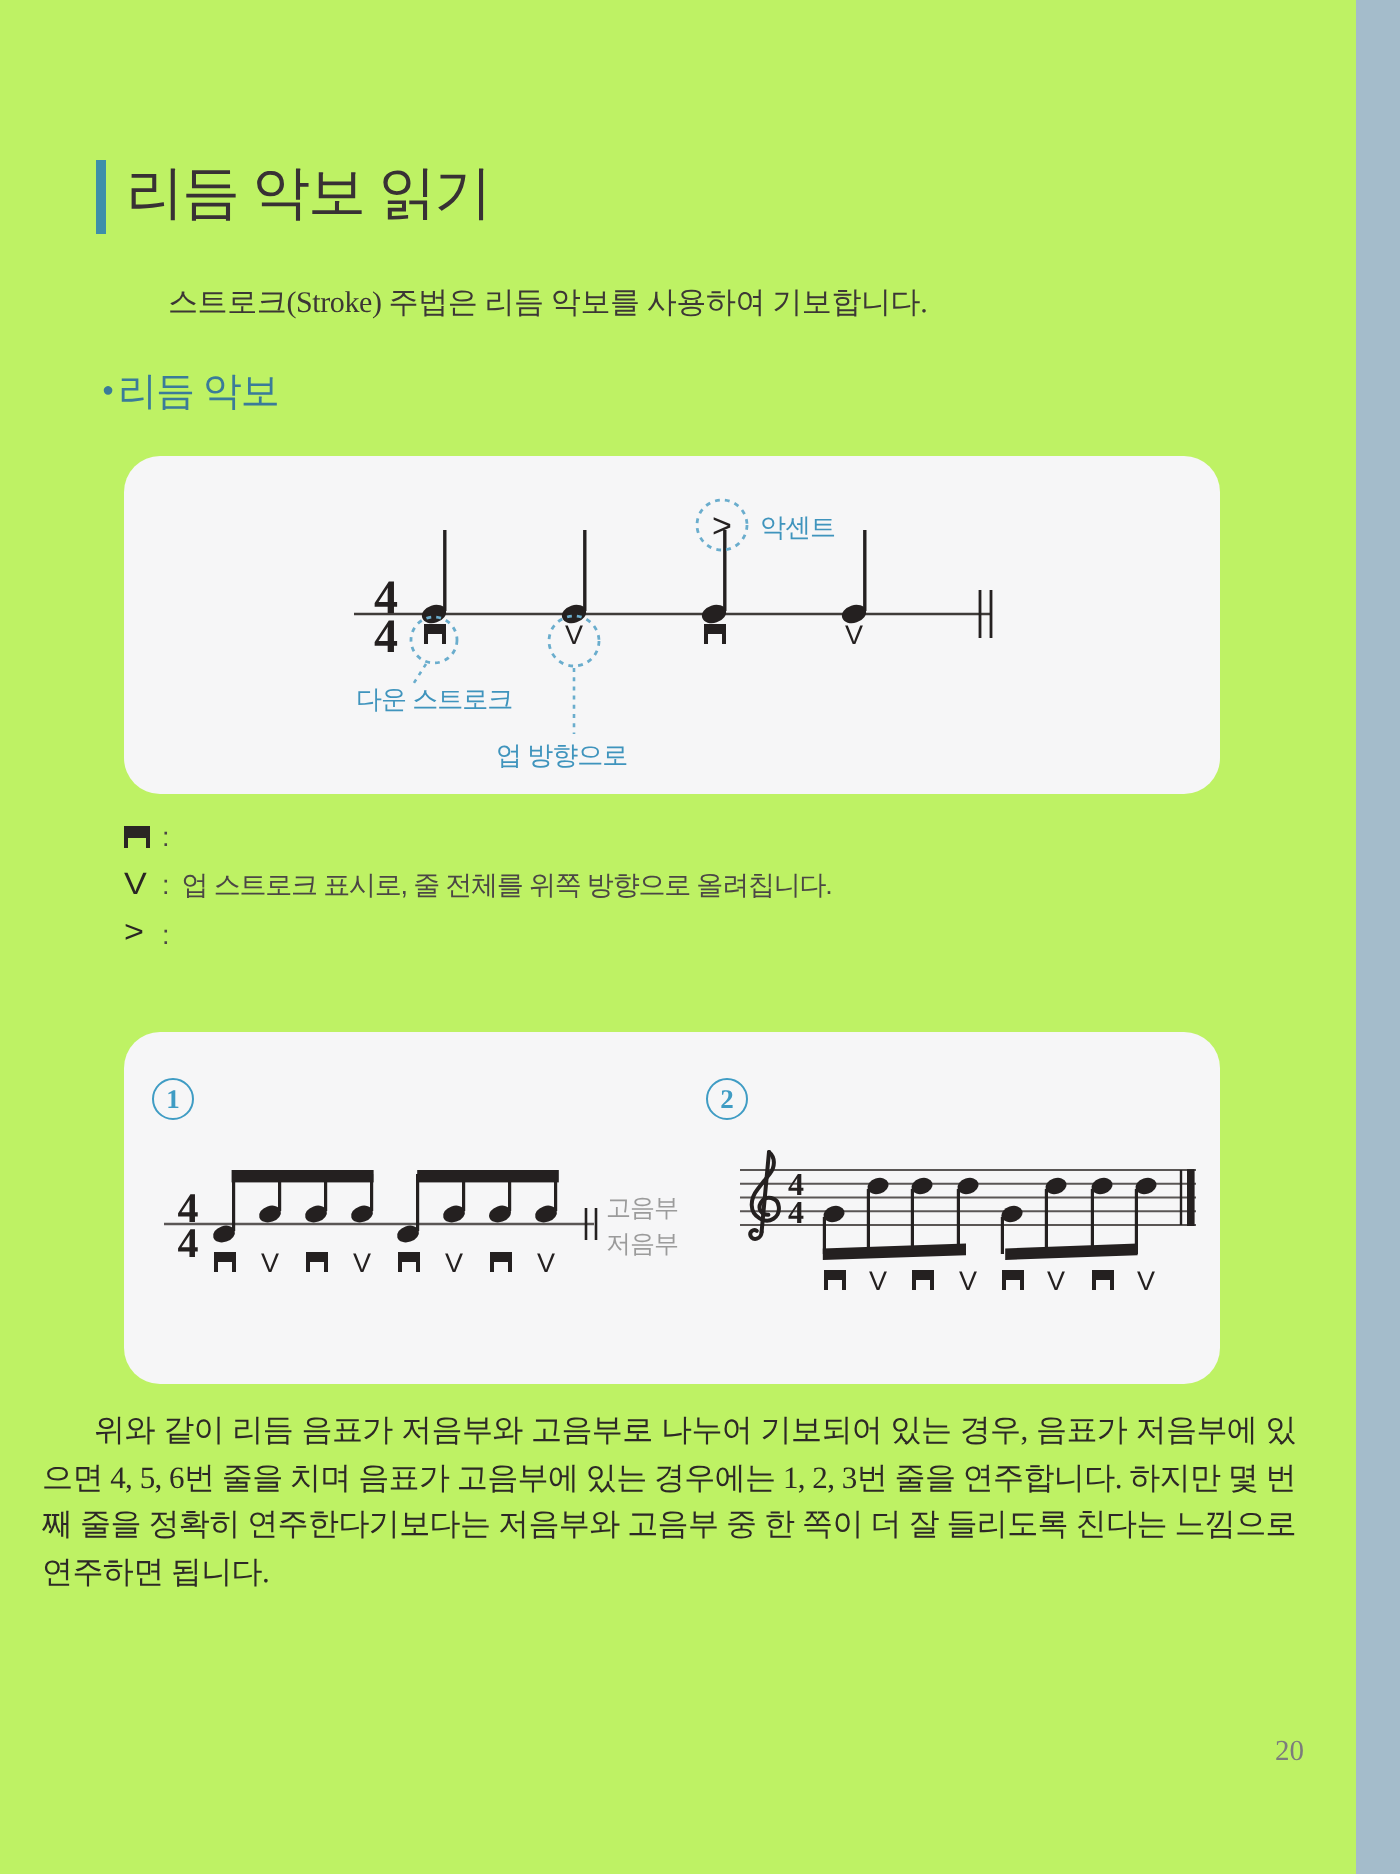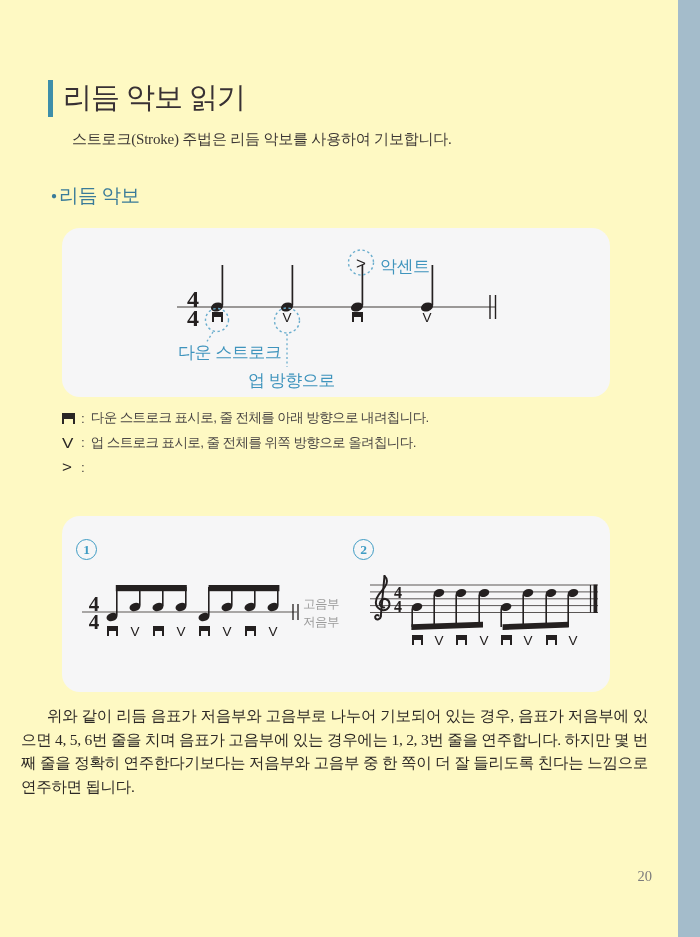--- a/index.html
+++ b/index.html
@@ -1,36 +1,36 @@
 <!DOCTYPE html>
 <html><head>
 <meta charset="utf-8">
 <style>
   html,body{margin:0;padding:0;}
-  .page{position:relative;width:700px;height:937px;background:#fef9c3;overflow:hidden;
+  .page{position:relative;width:700px;height:937px;background:#bef264;overflow:hidden;
         font-family:"Liberation Sans",sans-serif;}
   .edge-band{position:absolute;left:678px;top:0;width:22px;height:100%;background:#a4bccb;}
 
   .title-block{position:absolute;left:48px;top:79px;display:flex;align-items:flex-start;}
   .title-accent{width:5px;height:37px;background:#3e8fa9;margin-right:10px;margin-top:1px;}
   .title{margin:0;font-size:29px;line-height:36px;font-weight:500;color:#383134;letter-spacing:-1px;
          font-family:"Liberation Sans",sans-serif;}
-  .subtitle{position:absolute;left:68px;top:126px;margin:4px;font-family:"Liberation Serif",serif;
+  .subtitle{position:absolute;left:68px;top:126px;margin:16px;font-family:"Liberation Serif",serif;
             font-size:15px;color:#3c3735;letter-spacing:-0.2px;}
   .section-heading{position:absolute;left:51px;top:182px;display:flex;align-items:center;
                    color:#3a7b99;font-family:"Liberation Serif",serif;}
   .bullet{font-size:10px;margin-right:2px;}
   .section-label{font-size:19.5px;letter-spacing:-0.5px;}
 
   .fig-box{position:absolute;left:62px;width:548px;background:#f6f6f7;border-radius:18px;}
   .fig1{top:228px;height:169px;}
   .fig2{top:516px;height:176px;}
   .fig-box svg{position:absolute;left:0;top:0;}
 
-  .fig-label{position:absolute;font-size:17px;color:#3f94bd;letter-spacing:-0.5px;white-space:nowrap;}
+  .fig-label{position:absolute;font-size:13px;color:#3f94bd;letter-spacing:-0.5px;white-space:nowrap;}
   .fig-label.center{text-align:left;}
   .staff-label{position:absolute;font-size:12.5px;color:#9b9b9b;letter-spacing:-0.5px;text-align:center;}
 
   .stroke-row{position:absolute;left:0;height:16px;width:100%;}
   .sg{position:absolute;top:0;width:18px;display:flex;justify-content:center;}
   .ds{width:11px;height:10px;box-sizing:border-box;
       border-left:2.2px solid #242020;border-right:2.2px solid #242020;border-top:5.5px solid #242020;}
   .uv{font-family:"Liberation Sans",sans-serif;font-size:13.5px;line-height:12px;color:#242020;}
 
   .legend{position:absolute;left:62px;top:406px;width:560px;}
@@ -114,21 +114,20 @@
     <span class="fig-label center" style="left:116px;top:113px;width:78px">다운 스트로크</span>
     <span class="fig-label center" style="left:186px;top:141px;width:78px">업 방향으로</span>
   </div>
 
   <div class="legend">
     <div class="legend-row">
       <span class="legend-sym" id="lsym0">
           <div class="ds-lg"></div>
         </span>
       <span class="legend-colon">:</span>
-      <span class="legend-text">다운 스트로크 표시로, 줄 전체를 아래 방향으로 내려칩니다.</span>
     </div>
     <div class="legend-row">
       <span class="legend-sym" id="lsym1">
           <span class="uv-lg">V</span>
         </span>
       <span class="legend-colon">:</span>
       <span class="legend-text">업 스트로크 표시로, 줄 전체를 위쪽 방향으로 올려칩니다.</span>
     </div>
     <div class="legend-row">
       <span class="legend-sym" id="lsym2">

